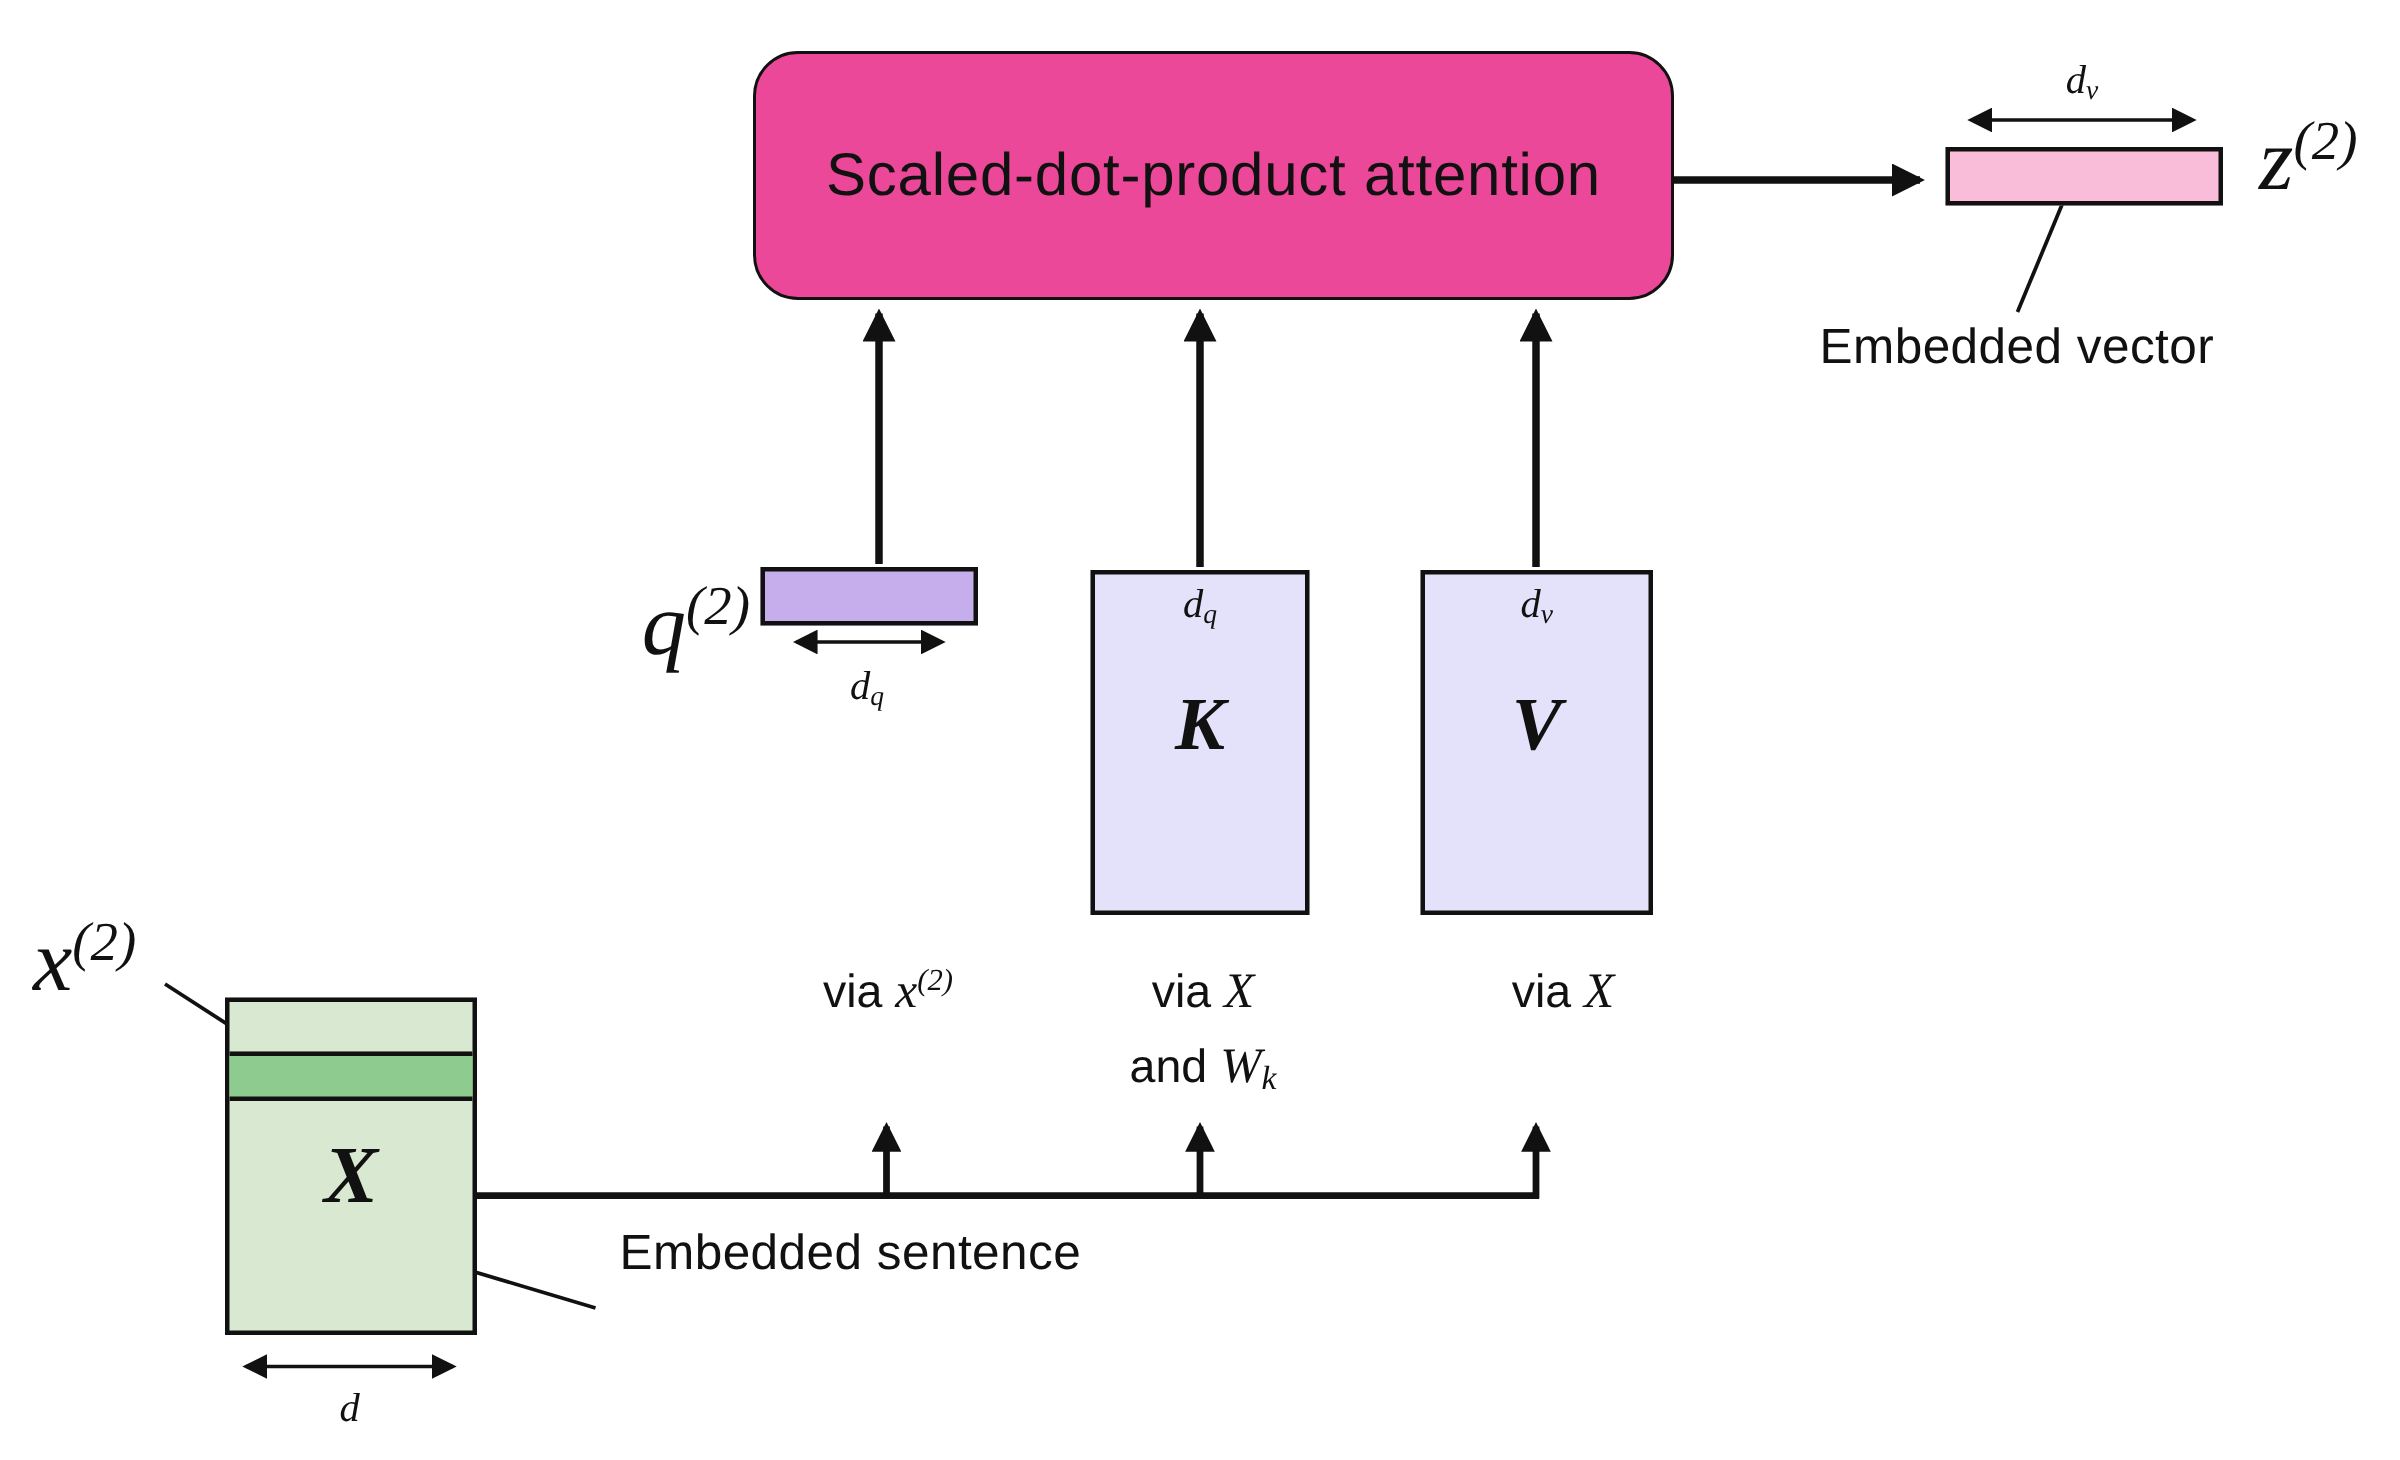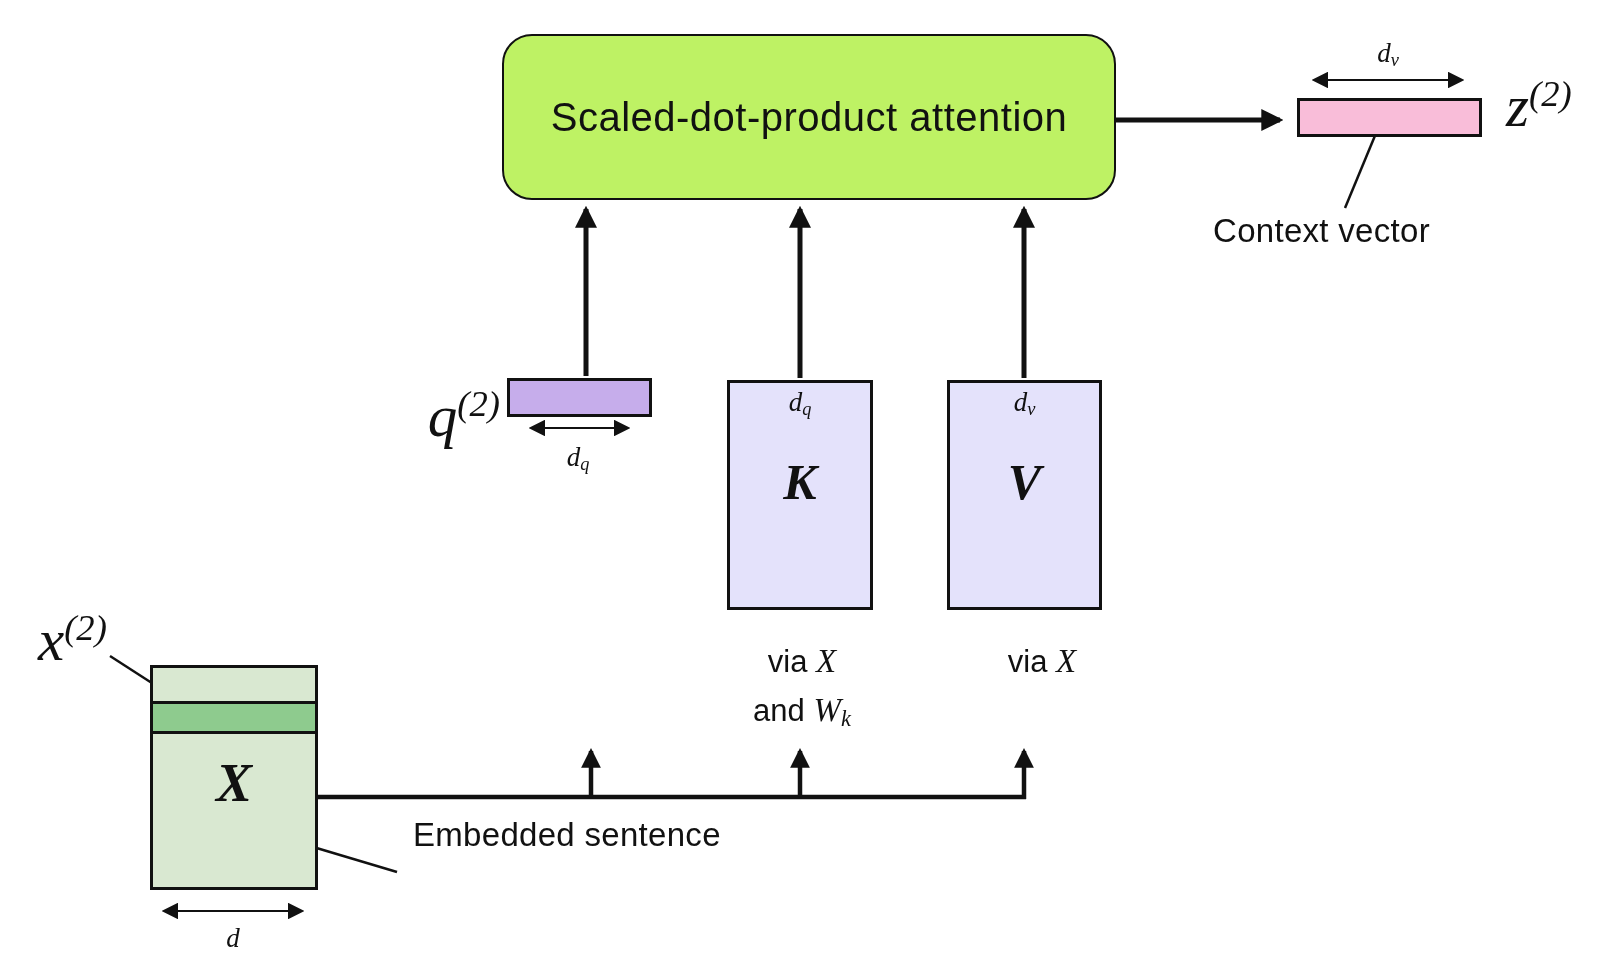--- a/index.html
+++ b/index.html
@@ -6,21 +6,21 @@
   #canvas{
     position:relative;width:1600px;height:973px;background:#ffffff;
     font-family:"Liberation Sans",sans-serif;color:#111;overflow:hidden;
   }
   .abs{position:absolute;}
   svg.overlay{position:absolute;left:0;top:0;width:1600px;height:973px;pointer-events:none;}
 
   
   .attention-box{
     left:502px;top:34px;width:610px;height:162px;
-    background:#bef264;border:2.5px solid #111;border-radius:30px;
+    background:#ec4899;border:2.5px solid #111;border-radius:30px;
     display:flex;align-items:center;justify-content:center;
     font-size:40px;font-weight:500;letter-spacing:.5px;
   }
   .q-rect{left:507px;top:378px;width:145px;height:39px;background:#c6adeb;border:3px solid #111;box-sizing:border-box;}
   .k-rect{left:727px;top:380px;width:146px;height:230px;background:#e4e2fb;border:3px solid #111;box-sizing:border-box;}
   .v-rect{left:947px;top:380px;width:155px;height:230px;background:#e4e2fb;border:3px solid #111;box-sizing:border-box;}
   .z-rect{left:1297px;top:98px;width:185px;height:39px;background:#f9bdd9;border:3px solid #111;box-sizing:border-box;}
   .x-rect{left:150px;top:665px;width:168px;height:225px;background:#d9e8d1;border:3px solid #111;box-sizing:border-box;}
   .x-row{position:absolute;left:0;right:0;top:33px;height:27px;background:#8ecb8e;border-top:3.5px solid #111;border-bottom:3.5px solid #111;}
 
@@ -74,47 +74,48 @@
     <path d="M283,838 L397,872" stroke="#111" stroke-width="2.5" fill="none"></path>
   </svg>
 
   <div class="abs attention-box">
     <span>Scaled-dot-product attention</span>
   </div>
 
   <div class="abs z-rect"></div>
   <div class="abs math big-math" style="left:1506px;top:74px;"><span>z</span><sup>(2)</sup></div>
   <div class="abs math dim-label" style="left:1338px;top:38px;width:100px;"><span>d</span><sub>v</sub></div>
-  <div class="abs caption" style="left:1213px;top:212px;"><span>Context vector</span></div>
+  <div class="abs caption" style="left:1213px;top:212px;"><span>Embedded vector</span></div>
 
   <div class="abs q-rect"></div>
   <div class="abs math big-math" style="left:408px;top:384px;width:92px;text-align:right;"><span>q</span><sup>(2)</sup></div>
   <div class="abs math dim-label" style="left:528px;top:442px;width:100px;"><span>d</span><sub>q</sub></div>
 
   <div class="abs k-rect">
     <div class="abs math dim-label" style="left:0;right:0;top:4px;"><span>d</span><sub>q</sub></div>
     <div class="abs math letter" style="left:0;right:0;top:74px;"><span>K</span></div>
   </div>
 
   <div class="abs v-rect">
     <div class="abs math dim-label" style="left:0;right:0;top:4px;"><span>d</span><sub>v</sub></div>
     <div class="abs math letter" style="left:0;right:0;top:74px;"><span>V</span></div>
   </div>
 
   <div class="abs via-block" style="left:482px;">
+    <div><span>via</span> <span class="math"><span>x</span><sup>(2)</sup></span></div>
   </div>
   <div class="abs via-block" style="left:692px;">
     <div><span>via</span> <span class="math"><span>X</span><sup></sup></span></div>
     <div><span>and</span> <span class="math"><span>W</span><sub>k</sub></span></div>
   </div>
   <div class="abs via-block" style="left:932px;">
     <div><span>via</span> <span class="math"><span>X</span><sup></sup></span></div>
   </div>
 
   <div class="abs x-rect">
     <div class="x-row"></div>
     <div class="abs math letter" style="left:0;right:0;top:88px;font-size:54px;"><span>X</span></div>
   </div>
-  <div class="abs math big-math" style="left:22px;top:608px;margin-left:16px;"><span>x</span><sup>(2)</sup></div>
+  <div class="abs math big-math" style="left:22px;top:608px;"><span>x</span><sup>(2)</sup></div>
   <div class="abs caption" style="left:413px;top:816px;"><span>Embedded sentence</span></div>
   <div class="abs math dim-label" style="left:183px;top:923px;width:100px;"><span>d</span><sub></sub></div>
 
 </div>
 
 </body></html>

